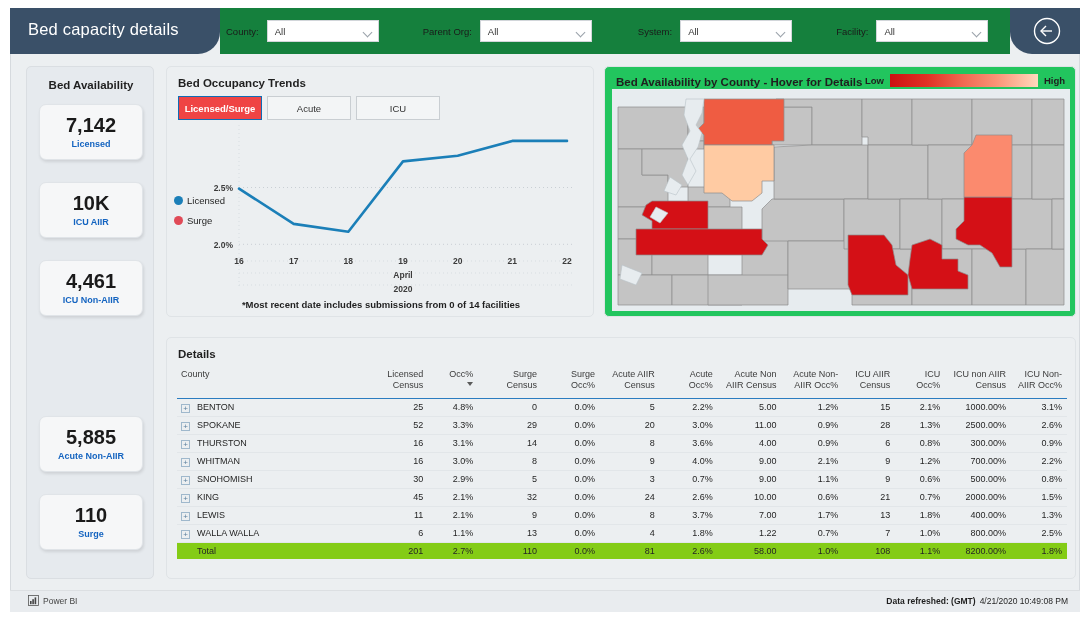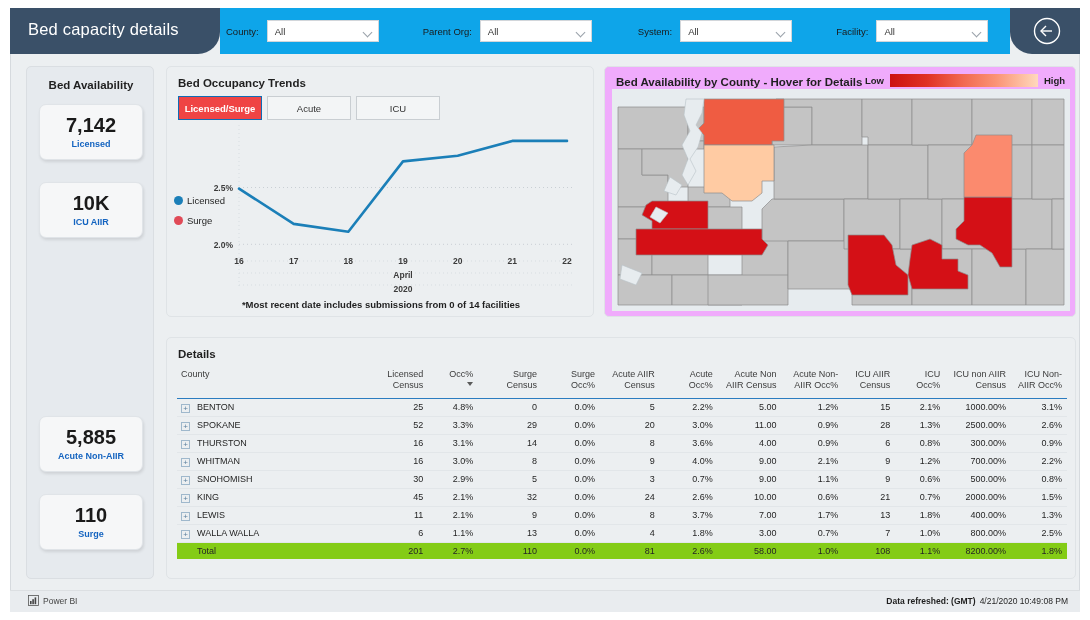--- a/index.html
+++ b/index.html
@@ -43,21 +43,21 @@
     width: 180px;
     color: #ffffff;
     font-size: 16.5px;
     letter-spacing: .2px;
     white-space: nowrap;
   }
   .filters {
     position: absolute;
     left: 220px; top: 8px;
     width: 790px; height: 46px;
-    background: #0ea5e9;
+    background: #15803d;
     display: flex;
     align-items: center;
   }
   .filter {
     display: flex;
     align-items: center;
     margin-left: 8px;
   }
   .filter.f1 { margin-left: 6px; }
   .filter.f2 { margin-left: 44px; }
@@ -202,21 +202,21 @@
     position: absolute;
     left: 0; top: 232px;
     width: 428px;
     text-align: center;
     font-size: 9.5px;
     font-weight: bold;
     color: #1f1f1f;
   }
 
   
-  #map-panel { left: 604px; top: 66px; width: 472px; height: 251px; background:#f0abfc; }
+  #map-panel { left: 604px; top: 66px; width: 472px; height: 251px; background:#22c55e; }
   #map-title { left: 11px; top: 9px; }
   .map-legend {
     position: absolute;
     right: 10px; top: 7px;
     display: flex; align-items: center;
   }
   .map-legend-text { font-size: 9.5px; font-weight: bold; color: #1f1f1f; }
   .gradient-bar {
     width: 148px; height: 13px;
     margin: 0 6px;
@@ -366,20 +366,24 @@
   <div class="kpi-rail">
     <div class="kpi-rail-title">Bed Availability</div>
 
     <div class="kpi-card" style="top:37px;">
       <div class="kpi-value">7,142</div>
       <div class="kpi-label">Licensed</div>
     </div>
     <div class="kpi-card" style="top:115px;">
       <div class="kpi-value">10K</div>
       <div class="kpi-label">ICU AIIR</div>
+    </div>
+    <div class="kpi-card" style="top:193px;">
+      <div class="kpi-value">4,461</div>
+      <div class="kpi-label">ICU Non-AIIR</div>
     </div>
     <div class="kpi-card" style="top:349px;">
       <div class="kpi-value">5,885</div>
       <div class="kpi-label">Acute Non-AIIR</div>
     </div>
     <div class="kpi-card" style="top:427px;">
       <div class="kpi-value">110</div>
       <div class="kpi-label">Surge</div>
     </div>
   </div>
@@ -632,21 +636,21 @@
             <td>1.3%</td>
           </tr>
           <tr>
             <td class="county-cell"><span class="expander">+</span>WALLA WALLA</td>
             <td>6</td>
             <td>1.1%</td>
             <td>13</td>
             <td>0.0%</td>
             <td>4</td>
             <td>1.8%</td>
-            <td>3.00</td>
+            <td>1.22</td>
             <td>0.7%</td>
             <td>7</td>
             <td>1.0%</td>
             <td>800.00%</td>
             <td>2.5%</td>
           </tr>
           <tr class="total-row">
             <td class="county-cell"><span style="display: inline-block; width: 16px;"></span>Total</td>
             <td>201</td>
             <td>2.7%</td>

